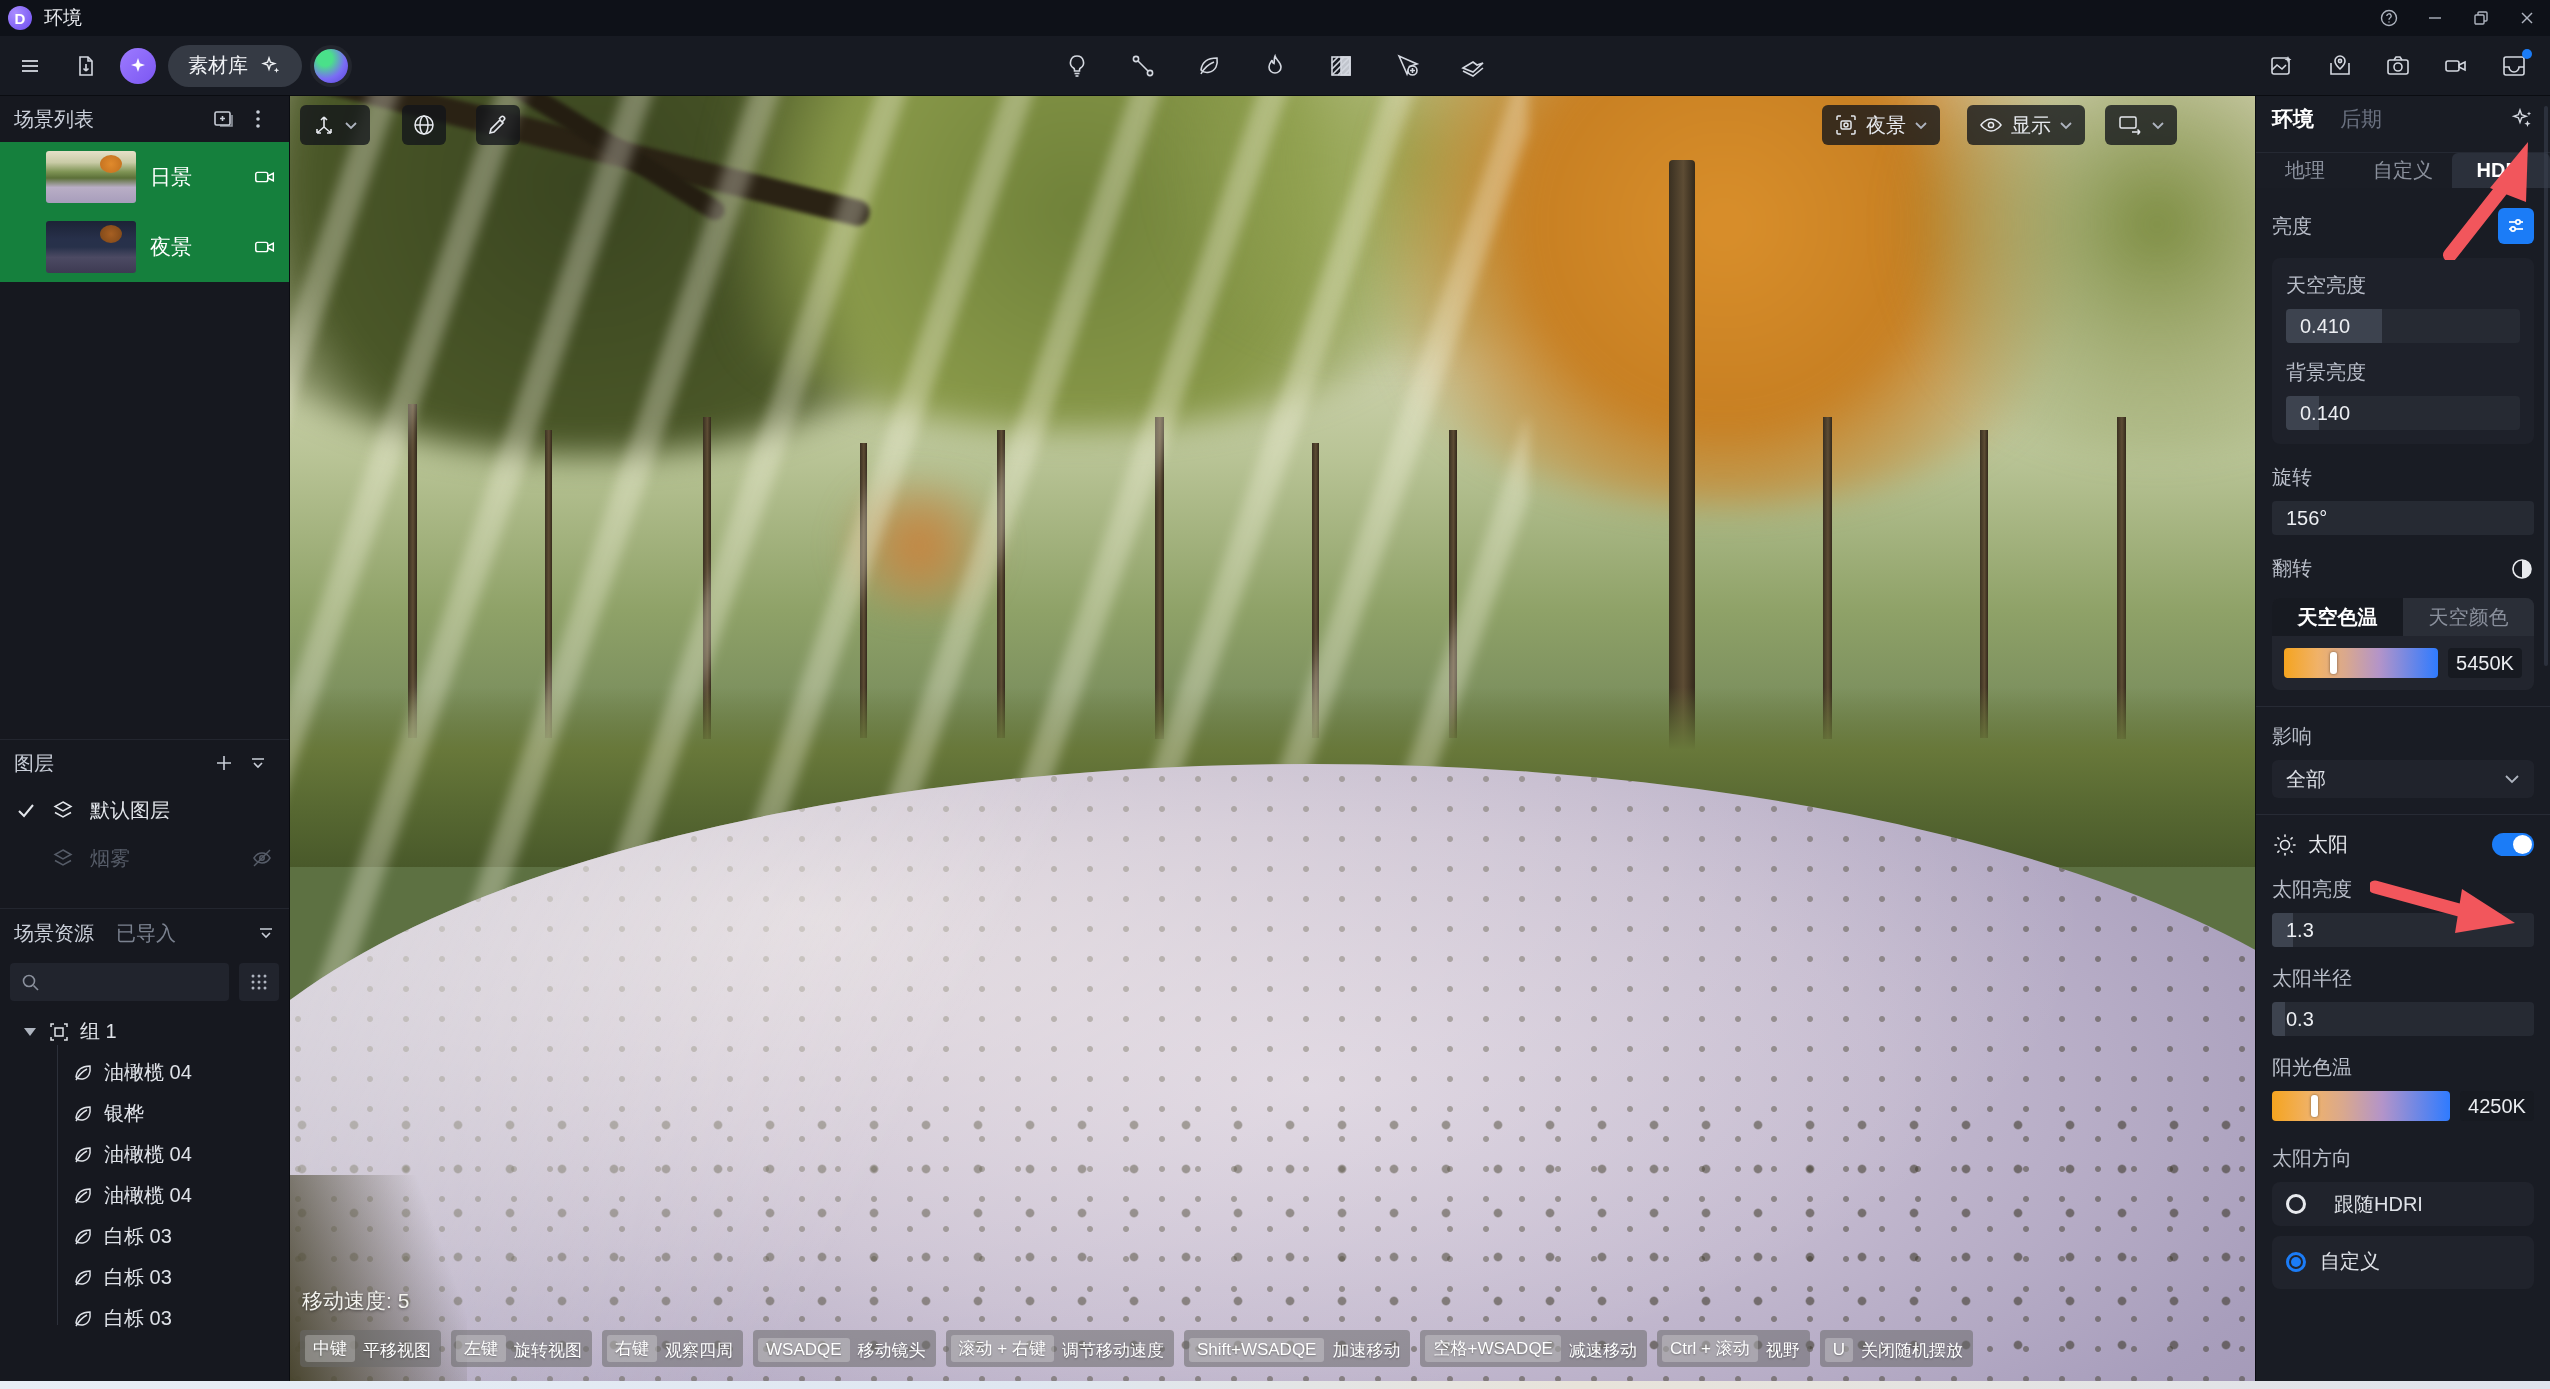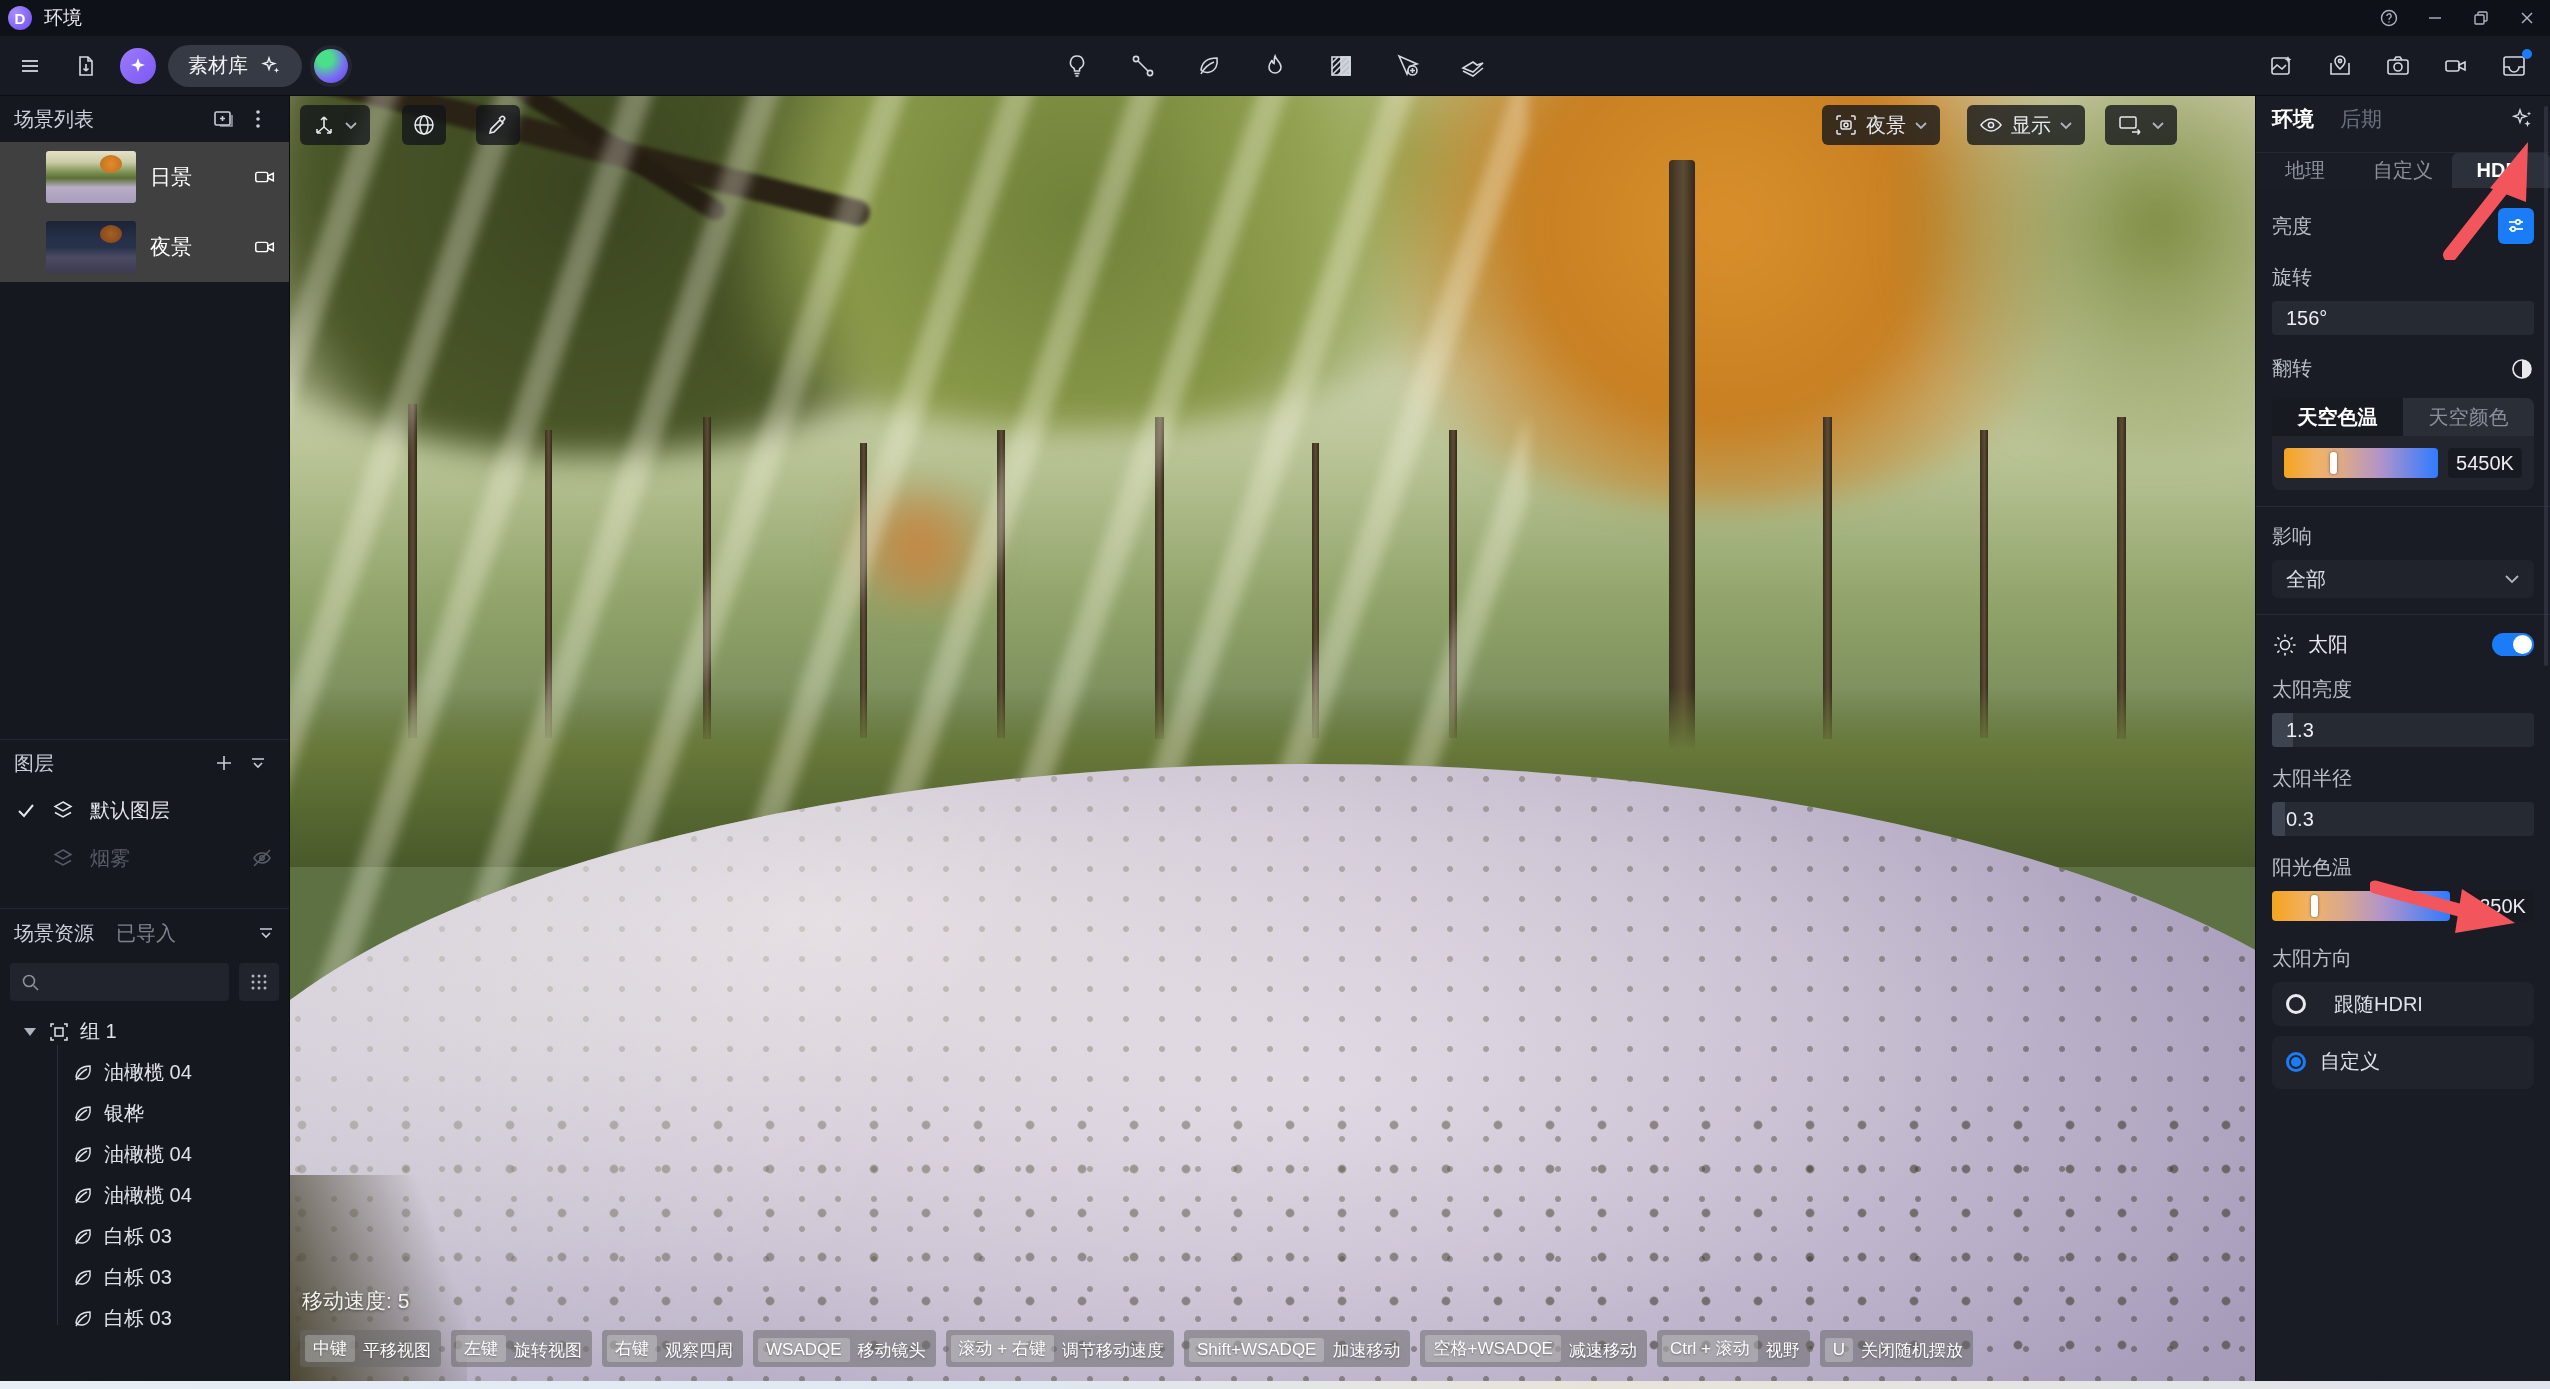--- a/index.html
+++ b/index.html
@@ -32,21 +32,21 @@
   .tb-center { position:absolute; left:50%; transform:translateX(-50%); display:flex; gap:22px; }
   .tb-right { margin-left:auto; display:flex; gap:14px; margin-right:14px; }
   .queue-dot { position:absolute; top:5px; right:4px; width:10px; height:10px; border-radius:50%; background:#1b7cf7; }
 
   
   #left-panel { position:absolute; left:0; top:96px; width:290px; height:1285px; background:#16181f;
     border-right:1px solid #0a0c11; font-size:20px; }
   .lp-header { display:flex; align-items:center; height:46px; padding:0 14px; color:#c9ced8; }
   .lp-header .spacer { flex:1; }
   .lp-header .hicon { width:34px; height:30px; display:flex; align-items:center; justify-content:center; color:#c9ced8; }
-  .scene-block { background:#404040; }
+  .scene-block { background:#15803d; }
   .scene-item { display:flex; align-items:center; height:70px; padding:0 12px 0 46px; gap:14px; }
   .scene-thumb { width:90px; height:52px; border-radius:3px; flex:none; }
   .thumb-day { background:linear-gradient(180deg,#e6e0c8 0%,#c9cba6 22%,#7f9455 40%,#5c7038 52%,#b9aec6 70%,#a79dbb 100%); position:relative; overflow:hidden; }
   .thumb-day::after { content:""; position:absolute; right:14px; top:4px; width:22px; height:18px; border-radius:50%;
     background:radial-gradient(circle,#e08a2c,#c06e1e); }
   .thumb-night { background:linear-gradient(180deg,#1c2336 0%,#27304a 35%,#27314a 50%,#4c4a63 70%,#3d3a52 100%); position:relative; overflow:hidden; }
   .thumb-night::after { content:""; position:absolute; right:14px; top:4px; width:22px; height:18px; border-radius:50%;
     background:radial-gradient(circle,#a65f22,#7a4518); }
   .scene-name { flex:1; color:#fff; font-size:21px; }
   .scene-cam { color:#fff; }
@@ -646,20 +646,32 @@
       <div class="blue-btn">
         <svg width="20" height="20" viewBox="0 0 20 20" fill="none" stroke="#fff" stroke-width="1.7">
             <line x1="3" y1="6" x2="17" y2="6"></line>
             <circle cx="12" cy="6" r="2.2" fill="#1b7cf7"></circle>
             <line x1="3" y1="13" x2="17" y2="13"></line>
             <circle cx="7" cy="13" r="2.2" fill="#1b7cf7"></circle>
           </svg>
       </div>
     </div>
 
+    <div class="card" style="margin-top:14px;">
+      <div class="field-label">天空亮度</div>
+      <div class="slider-input">
+        <div class="fill" style="width:41%;"></div>
+        <span>0.410</span>
+      </div>
+      <div class="field-label" style="margin-top:16px;">背景亮度</div>
+      <div class="slider-input">
+        <div class="fill" style="width:14%;"></div>
+        <span>0.140</span>
+      </div>
+    </div>
 
     <div class="field-label" style="margin-top:20px;">旋转</div>
     <div class="slider-input">
       <span>156°</span>
     </div>
 
     <div class="row-flex" style="margin-top:20px;">
       <span class="field-label" style="margin:0;">翻转</span>
       <span style="flex:1;"></span>
       <svg class="half-icon" width="24" height="24" viewBox="0 0 24 24">

